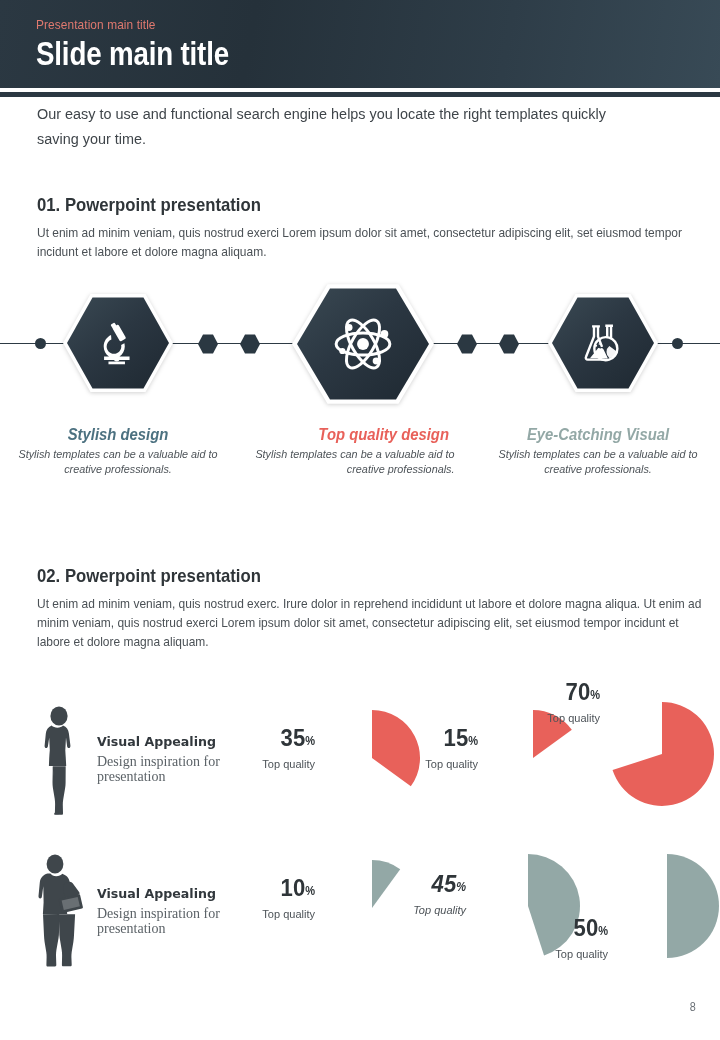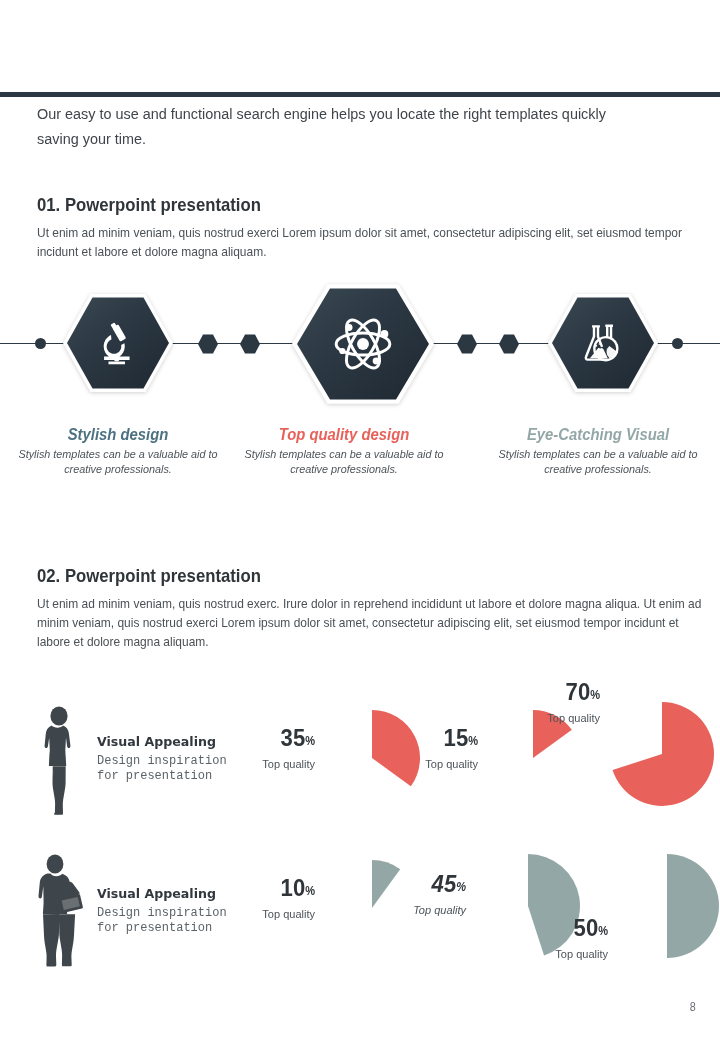--- a/index.html
+++ b/index.html
@@ -90,34 +90,34 @@
   .cap{position:absolute;width:220px;text-align:center;font-style:italic;}
   .cap h4{
     margin:0;font-size:16.5px;font-weight:bold;line-height:20px;
     transform:scaleX(.9);
   }
   .cap p{
     margin:3px 0 0;font-size:11.4px;line-height:15px;color:#4d5358;
     transform:scaleX(.95);
   }
   #cap1{left:8px;top:424px;}
-  #cap2{left:234px;top:424px;}
+  #cap2{left:240px;top:424px;text-align:right;}
   #cap3{left:488px;top:424px;}
 
   
   .person{position:absolute;}
   .person svg{display:block;}
   .person-text{position:absolute;}
   .person-text h5{
     margin:0;font-family:"DejaVu Sans",sans-serif;
     font-size:12.6px;font-weight:bold;color:#32383d;line-height:16px;
   }
   .person-text p{
-    margin:4px 0 0;font-family:Liberation Mono, monospace;
-    font-size:12px;line-height:15px;color:#5b6267;
+    margin:4px 0 0;font-family:Liberation Serif, serif;
+    font-size:14px;line-height:15px;color:#5b6267;
   }
 
   .stat{position:absolute;}
   .stat .lbl{position:absolute;text-align:right;}
   .stat .num{
     font-size:24px;font-weight:bold;color:#2f3539;line-height:24px;
     transform:scaleX(.92);transform-origin:right center;white-space:nowrap;
   }
   .stat .num sup{font-size:12px;font-weight:bold;vertical-align:baseline;position:relative;top:-1px;}
   .stat .sub{
@@ -131,20 +131,26 @@
     position:absolute;right:24px;bottom:26px;
     font-size:12px;color:#6a7076;
     transform:scaleX(.9);transform-origin:right center;
   }
 </style>
 </head>
 <body>
 
 <div class="slide">
 
+  <div class="header">
+    <div class="header-inner">
+      <div class="kicker">Presentation main title</div>
+      <div class="slide-title">Slide main title</div>
+    </div>
+  </div>
   <div class="header-rule"></div>
 
   <div class="intro">Our easy to use and functional search engine helps you locate the right templates quickly saving your time.</div>
 
   <div class="sec-title" id="sec1-title">01. Powerpoint presentation</div>
   <div class="sec-body" id="sec1-body">Ut enim ad minim veniam, quis nostrud exerci  Lorem ipsum dolor sit amet, consectetur adipiscing elit, set eiusmod tempor incidunt et labore et dolore magna aliquam.</div>
 
   <div class="timeline">
     <div class="tl-line"></div>
 

